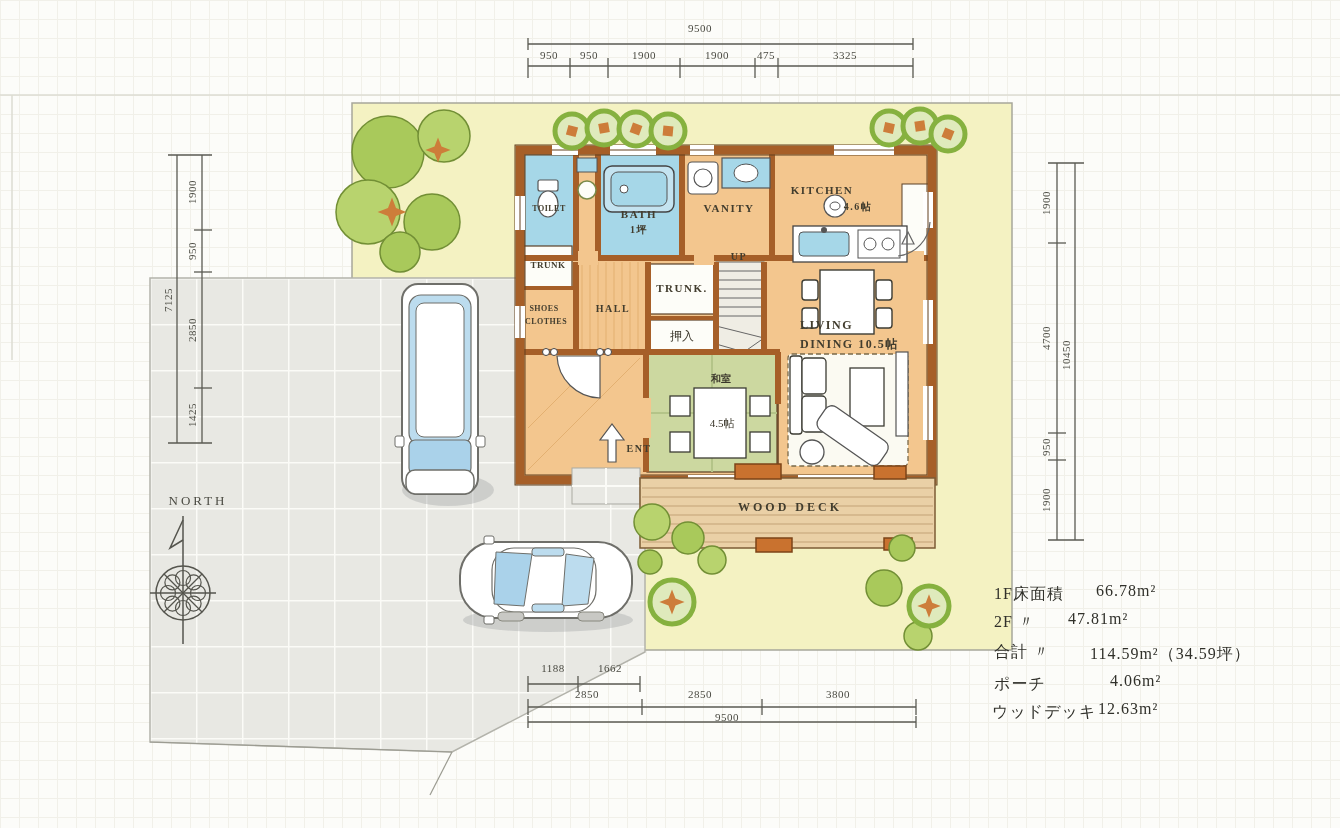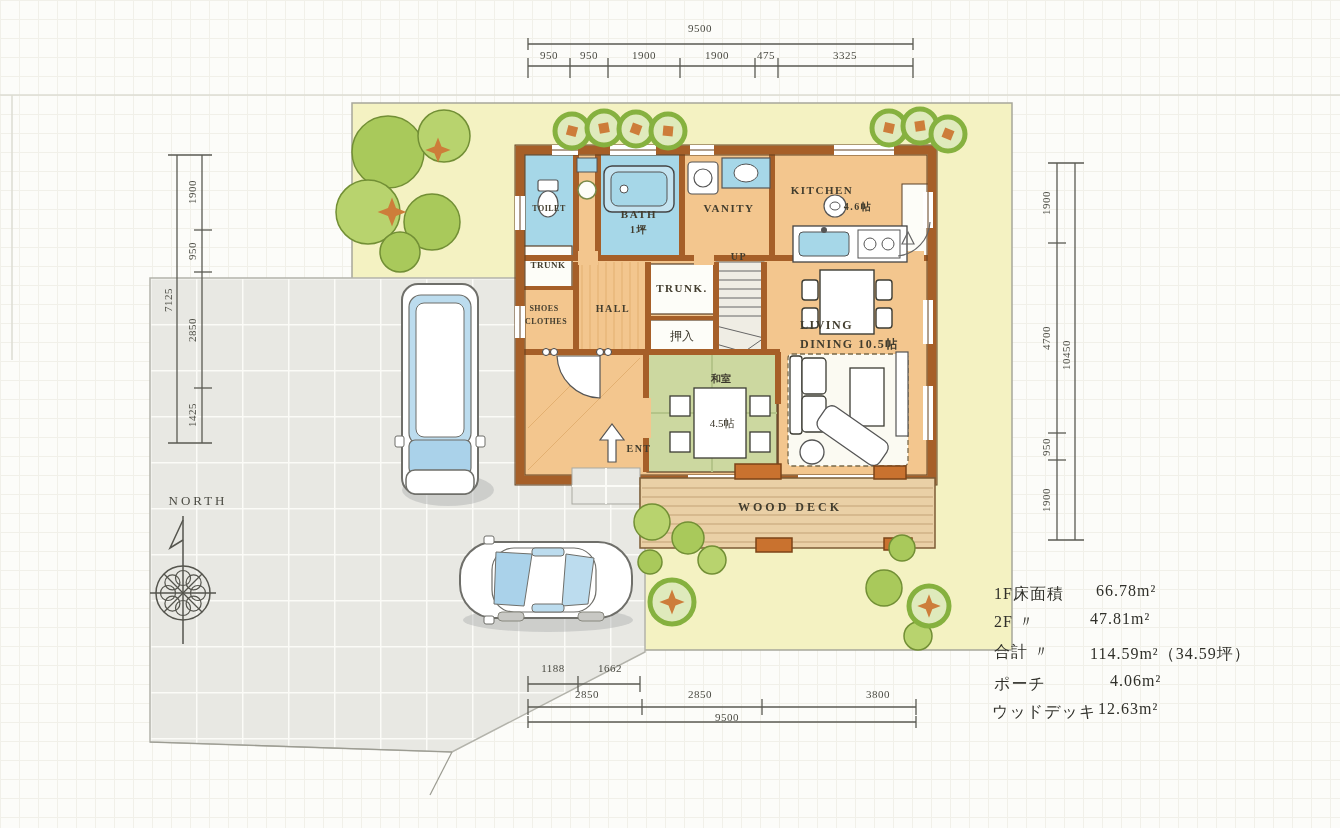--- a/index.html
+++ b/index.html
@@ -445,21 +445,21 @@
 <span class="lbl dim rot" style="left:1066px;top:355px;">10450</span>
 <span class="lbl dim rot" style="left:1046px;top:203px;">1900</span>
 <span class="lbl dim rot" style="left:1046px;top:338px;">4700</span>
 <span class="lbl dim rot" style="left:1046px;top:447px;">950</span>
 <span class="lbl dim rot" style="left:1046px;top:500px;">1900</span>
 
 <span class="lbl dim ctr" style="left:553px;top:668px;">1188</span>
 <span class="lbl dim ctr" style="left:610px;top:668px;">1662</span>
 <span class="lbl dim ctr" style="left:587px;top:694px;">2850</span>
 <span class="lbl dim ctr" style="left:700px;top:694px;">2850</span>
-<span class="lbl dim ctr" style="left:838px;top:694px;margin-left:40px;">3800</span>
+<span class="lbl dim ctr" style="left:838px;top:694px;">3800</span>
 <span class="lbl dim ctr" style="left:727px;top:717px;">9500</span>
 
 <span class="lbl north ctr" style="left:186px;top:501px;padding-left:24px;">NORTH</span>
 
 <span class="lbl room small ctr" style="left:549px;top:208px;">TOILET</span>
 <span class="lbl room ctr" style="left:639px;top:214px;">BATH</span>
 <span class="lbl room ctr" style="left:639px;top:230px;font-size:10px;">1坪</span>
 <span class="lbl room ctr" style="left:729px;top:208px;">VANITY</span>
 <span class="lbl room ctr" style="left:822px;top:190px;">KITCHEN</span>
 <span class="lbl room ctr" style="left:858px;top:207px;font-size:10px;">4.6帖</span>
@@ -473,21 +473,21 @@
 <span class="lbl ctr" style="left:721px;top:379px;font-size:10px;font-weight:bold;color:#3a362a;">和室</span>
 <span class="lbl ctr" style="left:722px;top:423px;font-size:11px;color:#3a362a;">4.5帖</span>
 <span class="lbl room" style="left:800px;top:318px;font-size:12px;">LIVING</span>
 <span class="lbl room" style="left:800px;top:336px;font-size:12px;">DINING 10.5帖</span>
 <span class="lbl room ctr" style="left:639px;top:448px;font-size:10px;">ENT</span>
 <span class="lbl room ctr" style="left:790px;top:507px;font-size:12px;letter-spacing:3px;">WOOD DECK</span>
 
 <span class="lbl areaL" style="left:994px;top:584px;">1F床面積</span>
 <span class="lbl areaV" style="left:1096px;top:582px;">66.78m²</span>
 <span class="lbl areaL" style="left:994px;top:612px;">2F 〃</span>
-<span class="lbl areaV" style="left:1090px;top:610px;">47.81m²</span>
+<span class="lbl areaV" style="left:1068px;top:610px;">47.81m²</span>
 <span class="lbl areaL" style="left:994px;top:642px;">合計 〃</span>
 <span class="lbl areaV" style="left:1090px;top:644px;">114.59m²（34.59坪）</span>
 <span class="lbl areaL" style="left:994px;top:674px;">ポーチ</span>
 <span class="lbl areaV" style="left:1110px;top:672px;">4.06m²</span>
 <span class="lbl areaL" style="left:992px;top:702px;">ウッドデッキ</span>
 <span class="lbl areaV" style="left:1098px;top:700px;">12.63m²</span>
 
 </div>
 
 </body></html>

